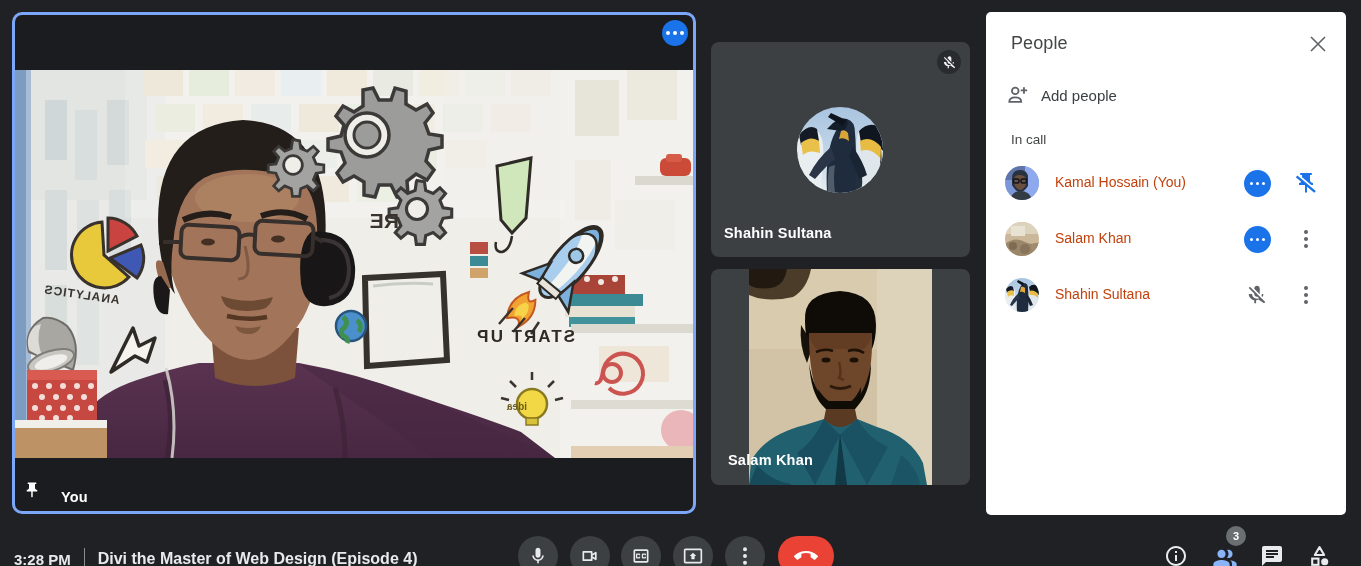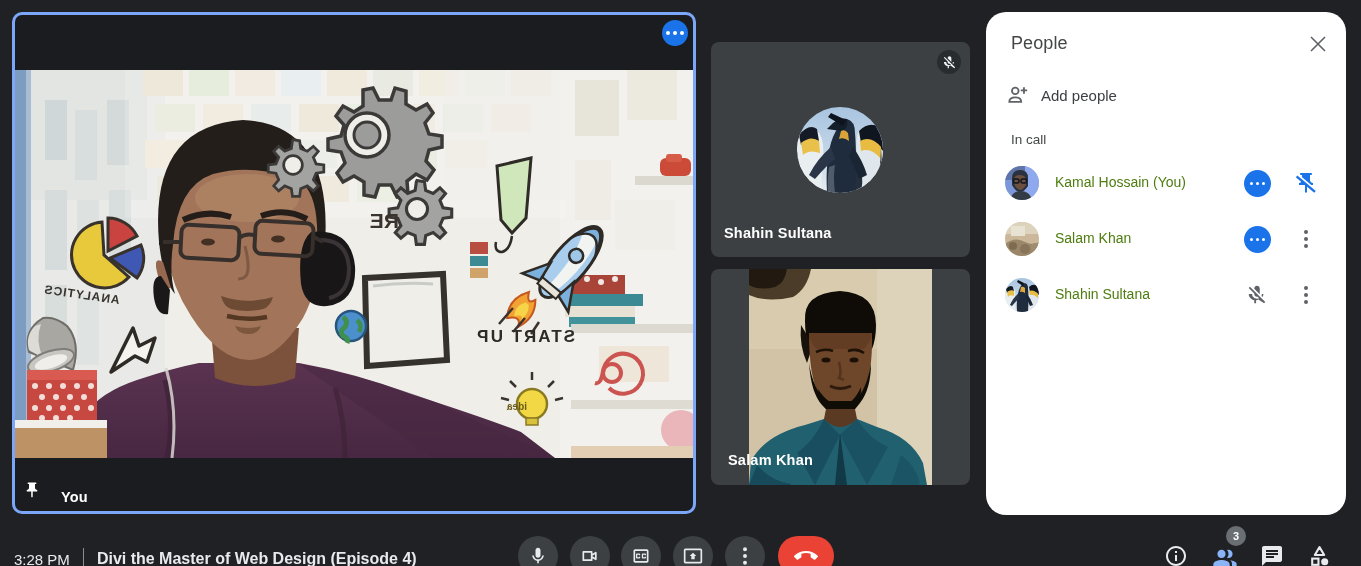--- a/index.html
+++ b/index.html
@@ -16,25 +16,25 @@
     background:#1a73e8; display:flex; align-items:center; justify-content:center; gap:3px; }
   #mainMore i { width:4px; height:4px; border-radius:50%; background:#fff; display:block; }
   .nameLabel { position:absolute; color:#fff; font-weight:bold; font-size:14.5px; letter-spacing:.2px; }
 
   
   .sideTile { background:#3c4043; border-radius:8px; overflow:hidden; }
   #tileShahin { left:711px; top:42px; width:259px; height:215px; }
   #tileSalam  { left:711px; top:269px; width:259px; height:216px; }
 
   
-  #panel { left:986px; top:12px; width:360px; height:503px; background:#fff; border-radius:20px; color:#3c4043; }
+  #panel { left:986px; top:12px; width:360px; height:503px; background:#fff; border-radius:5px; color:#3c4043; }
   #panel .title { position:absolute; left:25px; top:21px; font-size:18px; color:#444746; letter-spacing:.1px;}
   .row { position:absolute; left:0; width:360px; height:56px; }
   .row .av { position:absolute; left:19px; top:11px; width:34px; height:34px; border-radius:50%; overflow:hidden; }
-  .row .nm { position:absolute; left:69px; top:19px; font-size:14px; color:#4d7c0f; }
+  .row .nm { position:absolute; left:69px; top:19px; font-size:14px; color:#c2410c; }
   .bluedot { position:absolute; width:27px; height:27px; border-radius:50%; background:#1a73e8;
     display:flex; align-items:center; justify-content:center; gap:2.5px; }
   .bluedot i { width:3.5px; height:3.5px; border-radius:50%; background:#fff; display:block; }
 
   
   .ctlBtn { position:absolute; top:536px; width:40px; height:40px; border-radius:50%; background:#3c4043;
     display:flex; align-items:center; justify-content:center; }
   #hangup { position:absolute; top:536px; left:778px; width:56px; height:40px; border-radius:20px;
     background:#ea4335; display:flex; align-items:center; justify-content:center; }
   #barLeft { position:absolute; left:14px; top:546px; color:#e8eaed; font-size:15px; display:flex; align-items:center; }
@@ -442,21 +442,21 @@
       </svg>
       <svg class="abs" style="left:312px;top:18px" width="16" height="20" viewBox="0 0 16 20" fill="#5f6368">
         <circle cx="8" cy="3" r="2"></circle>
           <circle cx="8" cy="10" r="2"></circle>
           <circle cx="8" cy="17" r="2"></circle>
       </svg>
     </div>
   </div>
 
   <div id="barLeft">
-    <span style="font-weight:normal;">3:28&nbsp;PM</span>
+    <span style="font-weight:bold;">3:28&nbsp;PM</span>
     <span style="display:inline-block;width:1px;height:26px;background:#8a8d91;margin:0 13px;position:relative;top:2px;"></span>
     <span style="font-weight:bold;font-size:16px;">Divi the Master of Web Design (Episode 4)</span>
   </div>
 
   <div class="ctlBtn" style="left:518px;">
     <svg width="20" height="20" viewBox="0 0 24 24" fill="#e8eaed">
         <path d="M12 14c1.66 0 3-1.34 3-3V5c0-1.66-1.34-3-3-3S9 3.34 9 5v6c0 1.66 1.34 3 3 3zm5.91-3c-.49 0-.9.36-.98.85C16.52 14.2 14.47 16 12 16s-4.52-1.8-4.93-4.15c-.08-.49-.49-.85-.98-.85-.61 0-1.09.54-1 1.14.49 3 2.89 5.35 5.91 5.78V20c0 .55.45 1 1 1s1-.45 1-1v-2.08c3.02-.43 5.42-2.78 5.91-5.78.1-.6-.39-1.14-1-1.14z"></path>
       </svg>
   </div>
   <div class="ctlBtn" style="left:570px;">

